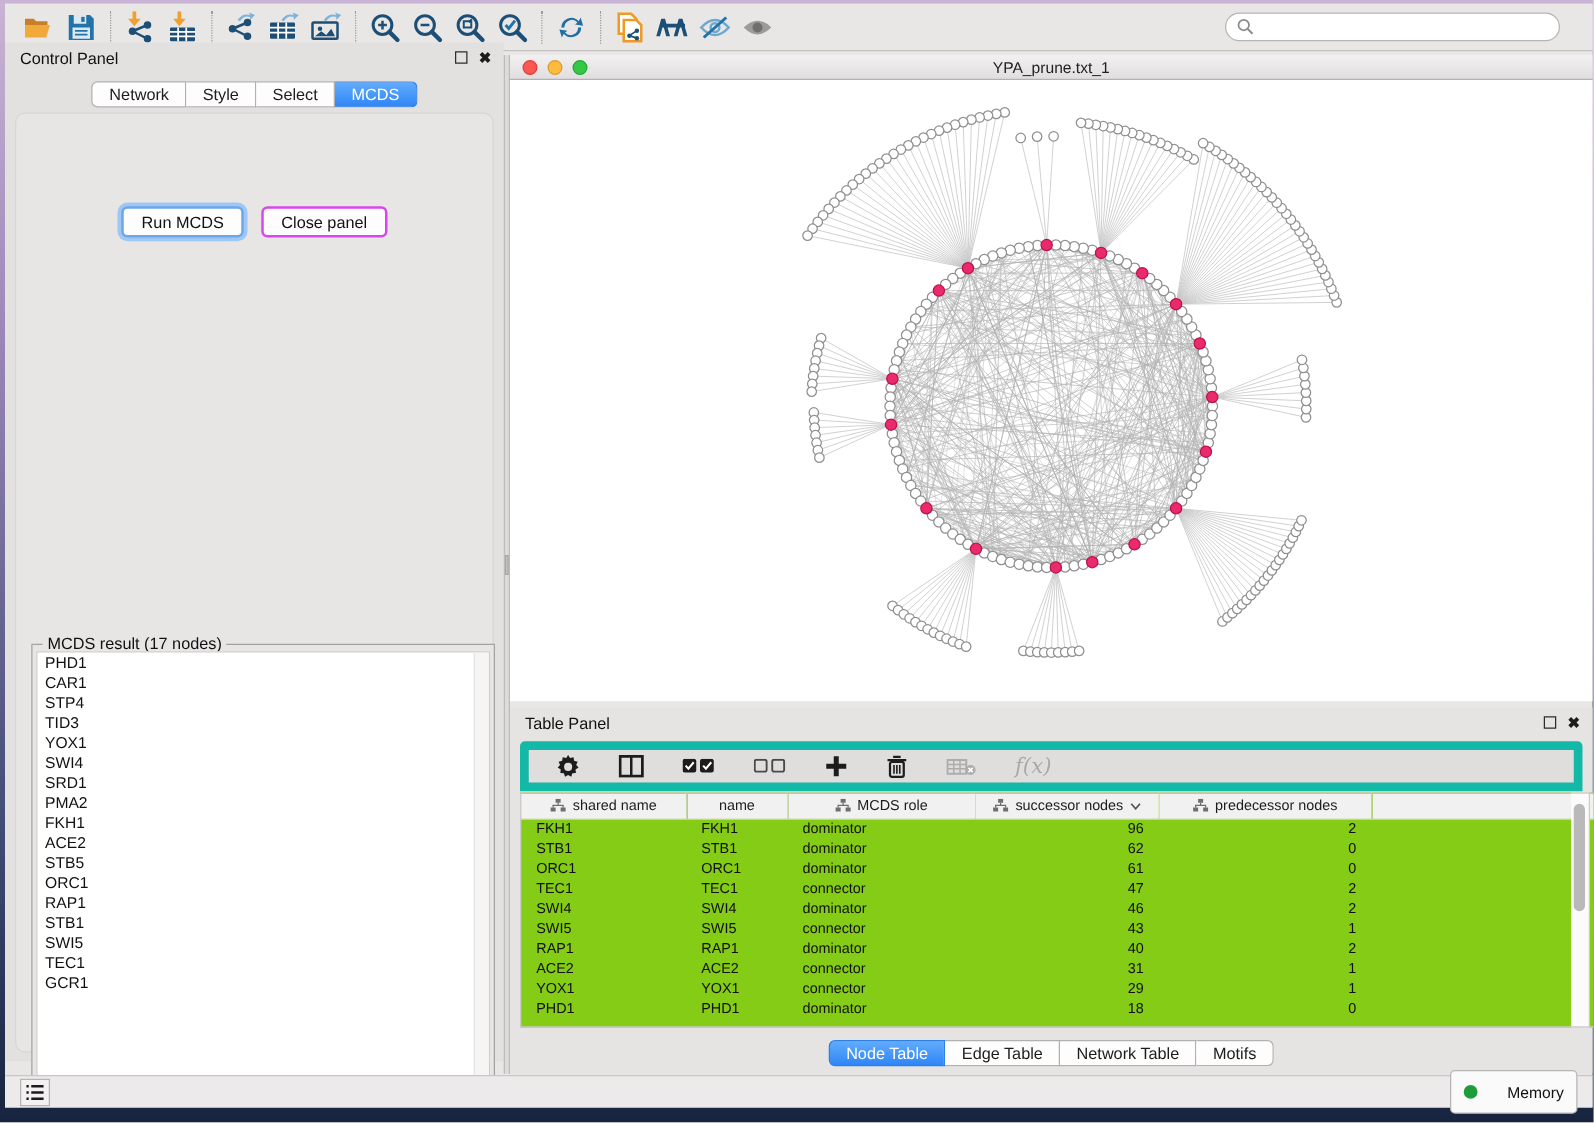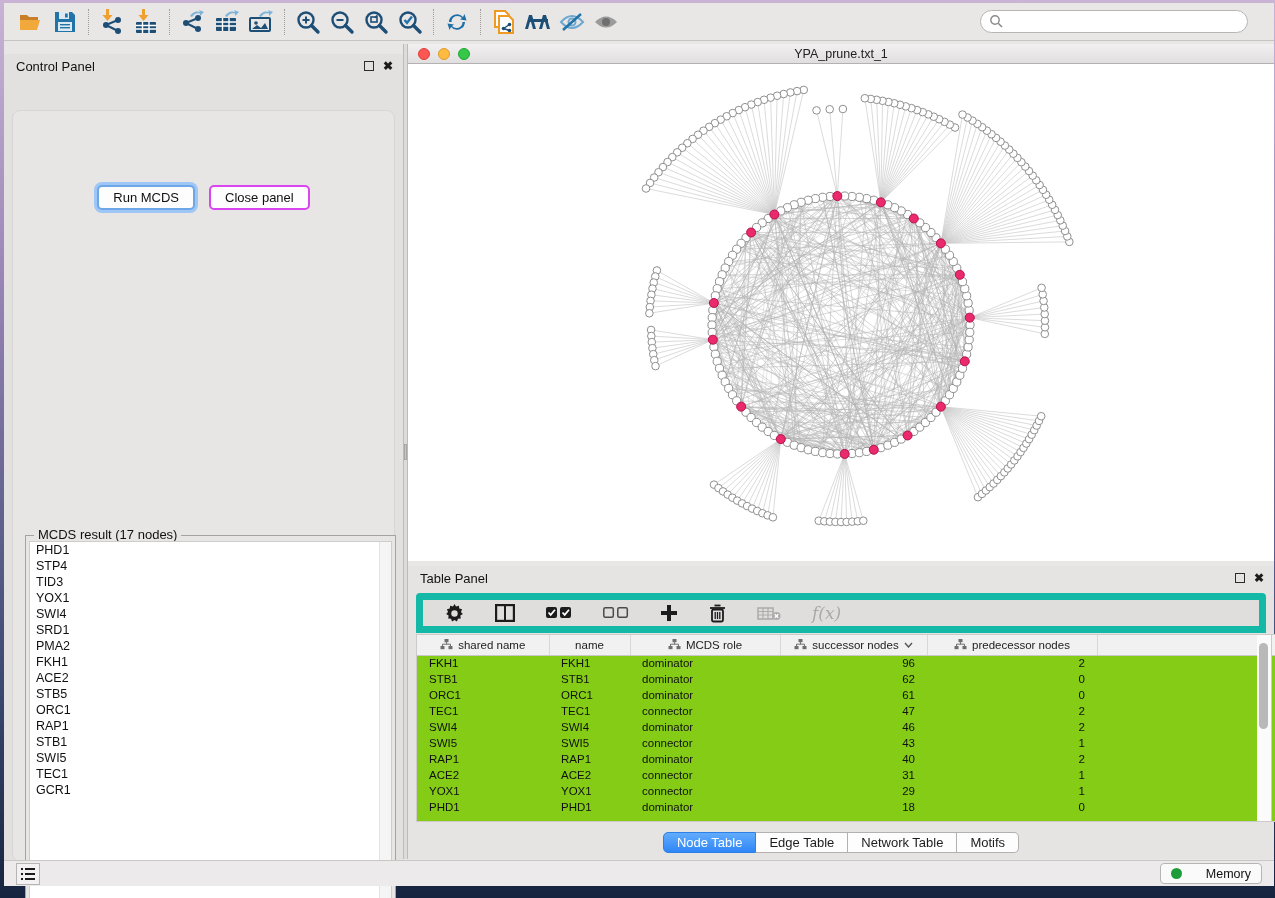--- a/index.html
+++ b/index.html
@@ -12,21 +12,21 @@
   #toolbar { position:absolute; left:0; top:0; width:100%; height:38px; display:flex; align-items:center;
              background:#e9e6e6; border-bottom:1px solid #c6c3c3; padding-left:10px; }
   .tbtn { width:34px; height:30px; display:flex; align-items:center; justify-content:center; cursor:default; }
   .tsep { width:1px; height:26px; margin:0 6px; border-left:1px dotted #9f9c9c; }
   #search-wrap { margin-left:auto; margin-right:26px; display:flex; align-items:center; }
   #search-box { width:268px; height:23px; border:1px solid #b7b4b4; border-radius:12px; background:#fff;
                 display:flex; align-items:center; padding-left:8px; }
   #search-box input { border:none; outline:none; flex:1; font-size:12px; background:transparent; }
 
   
-  #control-panel { position:absolute; left:0; top:51px; width:399px; height:815px; background:#e3e0e0; }
+  #control-panel { position:absolute; left:0; top:31px; width:399px; height:815px; background:#e3e0e0; }
   #vsplitter { position:absolute; left:399px; top:41px; width:5px; height:815px; background:#dedbdb;
                border-left:1px solid #bdbaba; border-right:1px solid #bdbaba; }
   #vsplitter .grip { position:absolute; left:0; top:400px; width:3px; height:16px; background:#c7c4c4; border:1px solid #a9a6a6; }
 
   .panel-titlebar { position:absolute; left:0; top:0; width:100%; height:24px; display:flex; align-items:center; }
   .panel-title { font-size:13px; color:#111; margin-left:12px; }
   .panel-controls { margin-left:auto; margin-right:10px; display:flex; align-items:center; gap:9px; }
   .float-icon { width:10px; height:10px; border:1.5px solid #2c2c2c; background:transparent; }
   .close-icon { font-size:12px; font-weight:bold; color:#1c1c1c; line-height:10px; }
 
@@ -87,21 +87,21 @@
   td { font-size:11.5px; color:#111; height:16px; padding:0 12px; white-space:nowrap; overflow:hidden; }
   td.num { text-align:right; }
   .hdr-inner { display:flex; align-items:center; justify-content:center; gap:5px; }
   #tp-tabs { position:absolute; left:0; top:266px; width:100%; display:flex; justify-content:center; }
 
   
   #statusbar { position:absolute; left:0; top:857px; width:100%; height:26px; background:#eceaea;
                border-top:1px solid #c9c6c6; display:flex; align-items:center; }
   #menu-btn { margin-left:12px; width:24px; height:22px; background:#f3f1f1; border:1px solid #b7b4b4;
               display:flex; align-items:center; justify-content:center; }
-  #memory-btn { margin-left:auto; margin-right:12px; height:21px; background:#fafafa; border:1px solid #b7b4b4;
+  #memory-btn { margin-left:auto; margin-right:12px; height:35px; background:#fafafa; border:1px solid #b7b4b4;
                 border-radius:4px; display:flex; align-items:center; gap:24px; padding:0 10px; font-size:12.5px; color:#111; }
   #memory-dot { width:11px; height:11px; border-radius:50%; background:#1f9c3a; }
 </style>
 </head>
 <body>
 
 <div id="screen">
 <div id="app">
 
   <div id="toolbar">
@@ -249,30 +249,37 @@
     </div>
   </div>
 
   <div id="control-panel">
     <div class="panel-titlebar">
       <span class="panel-title">Control Panel</span>
       <span class="panel-controls">
         <span class="float-icon"></span>
         <span class="close-icon">✖</span>
       </span>
+    </div>
+    <div id="cp-tabs" class="segtabs">
+      <div class="seg">Network</div>
+      <div class="seg">Style</div>
+      <div class="seg">Select</div>
+      <div class="seg selected">MCDS</div>
     </div>
     <div id="cp-inset">
       <div id="cp-buttons">
         <button class="btn focused">Run MCDS</button>
         <button class="btn">Close panel</button>
       </div>
       <div id="mcds-groupbox">
         <span id="mcds-legend">MCDS result (17 nodes)</span>
         <div id="mcds-list">
           <div class="mcds-item">PHD1</div>
+          <div class="mcds-item">CAR1</div>
           <div class="mcds-item">STP4</div>
           <div class="mcds-item">TID3</div>
           <div class="mcds-item">YOX1</div>
           <div class="mcds-item">SWI4</div>
           <div class="mcds-item">SRD1</div>
           <div class="mcds-item">PMA2</div>
           <div class="mcds-item">FKH1</div>
           <div class="mcds-item">ACE2</div>
           <div class="mcds-item">STB5</div>
           <div class="mcds-item">ORC1</div>

